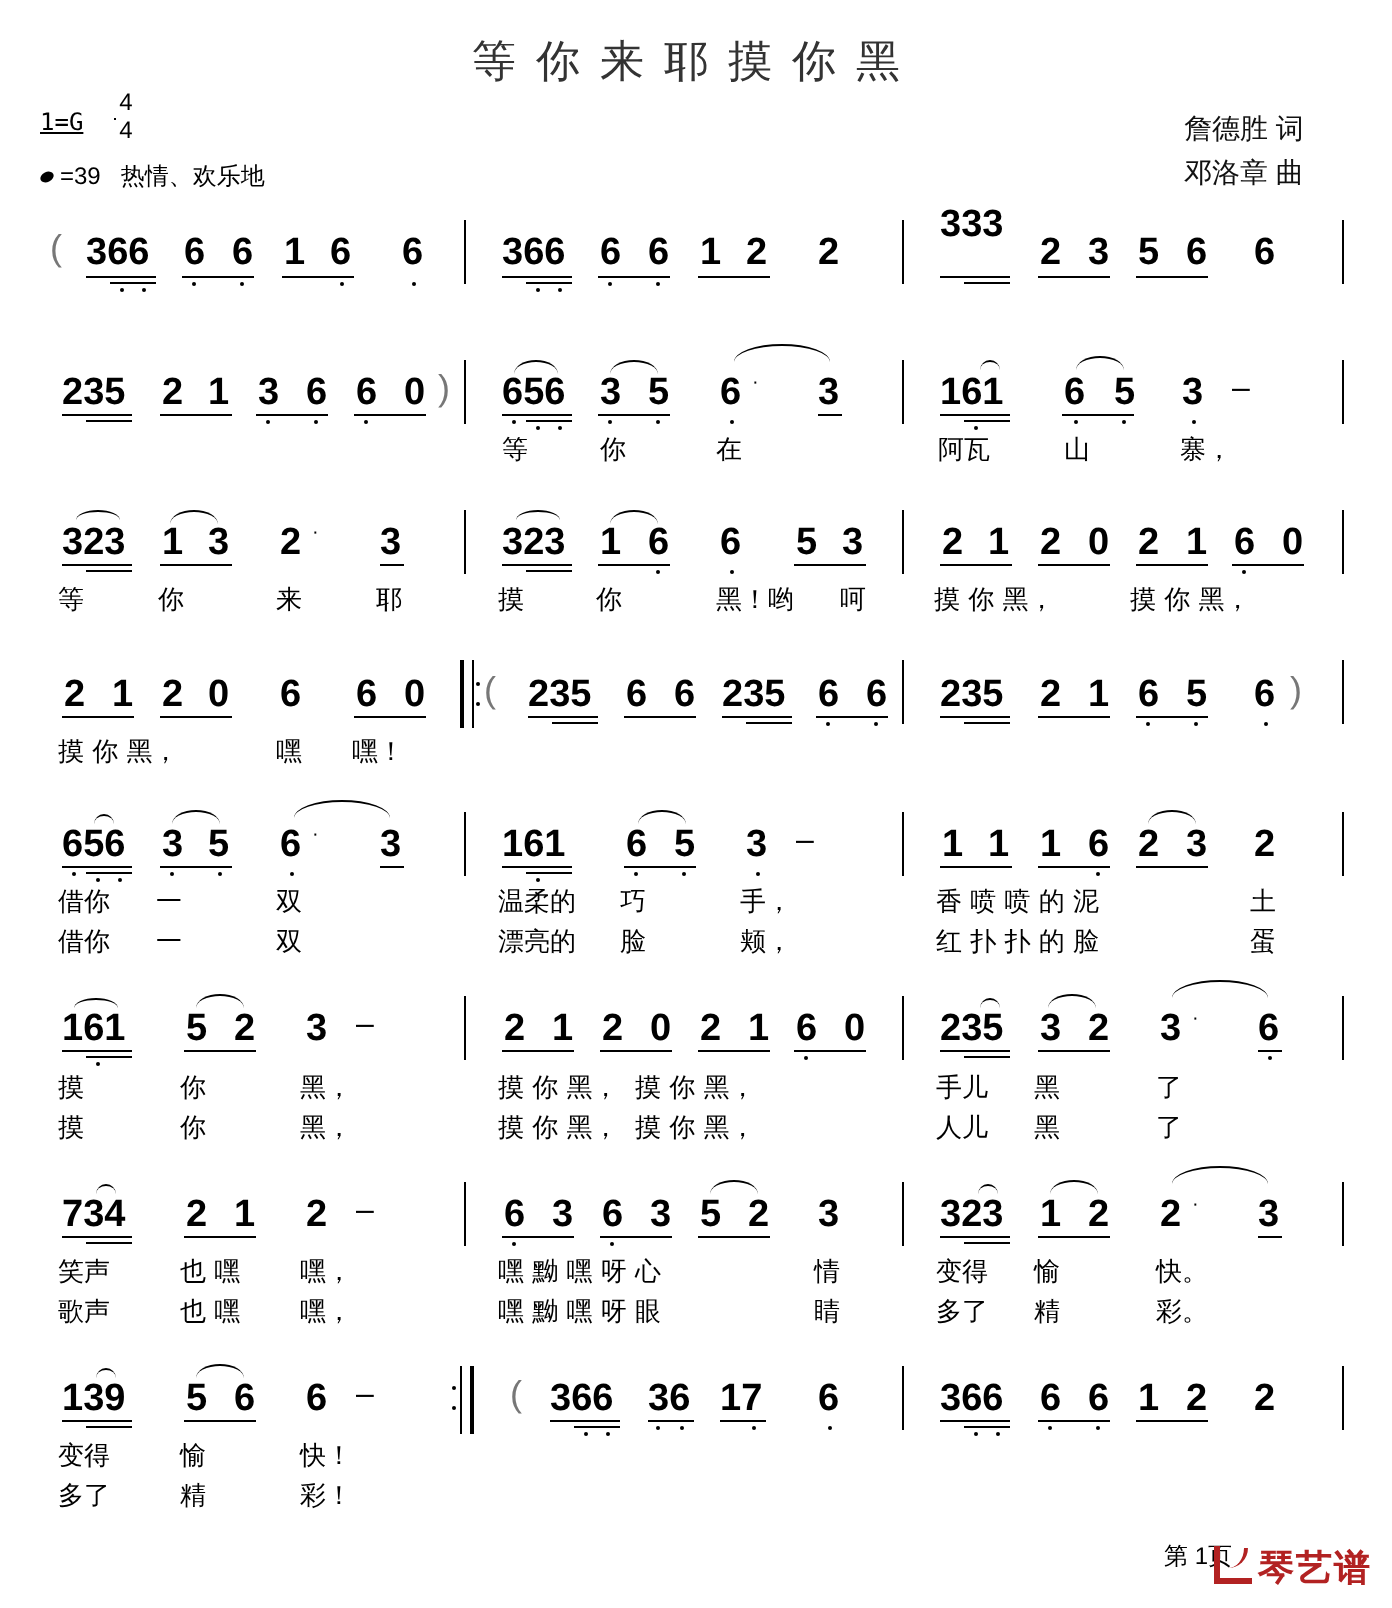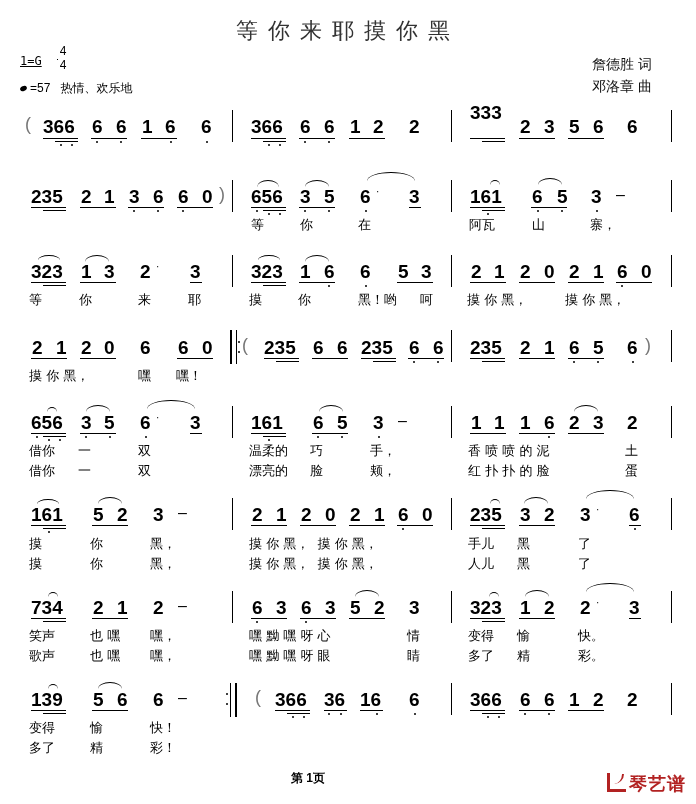--- a/index.html
+++ b/index.html
@@ -19,37 +19,37 @@
   .n { position: absolute; font-weight: bold; font-size: 19px; font-family: "Liberation Sans", sans-serif; line-height: 20px; }
   .u1 { position: absolute; border-top: 1.5px solid #000; height: 0; }
   .u2 { position: absolute; border-top: 1.5px solid #000; height: 0; }
   .dot { position: absolute; width: 2px; height: 2px; background: #000; border-radius: 1px; }
   .bar { position: absolute; width: 1px; background: #000; }
   .dbar { position: absolute; width: 4px; border-left: 2px solid #000; border-right: 1px solid #000; }
   .slur { position: absolute; border-top: 1px solid #000; border-radius: 50% 50% 0 0 / 100% 100% 0 0; height: 6px; }
   .lyr { position: absolute; font-size: 13px; font-family: "DejaVu Sans", sans-serif; white-space: pre; }
   .paren { position: absolute; font-size: 18px; color: #777; }
   .dash { position: absolute; font-size: 16px; }
-  .footer { left: 0; width: 616px; top: 770px; text-align: center; font-size: 12px; font-weight: bold; }
+  .footer { left: 0; width: 616px; top: 770px; text-align: right; font-size: 12px; }
   .logo { right: 10px; top: 772px; font-size: 18px; font-weight: bold; color: #b22222; letter-spacing: 1px; }
   .logo .mark { display:inline-block; width: 16px; height: 16px; border-left: 3px solid #b22222; border-bottom: 3px solid #b22222; margin-right: 3px; vertical-align: -2px; position: relative; }
   .logo .mark::after { content: ""; position: absolute; left: 2px; top: 1px; width: 10px; height: 10px; border-right: 2px solid #b22222; border-radius: 0 0 10px 0; }
 </style>
 </head>
 <body>
 
 <div class="abs title">等你来耶摸你黑</div>
 <div class="abs key">1=G</div>
 <div class="abs frac">
   <div>4</div>
   <div class="bar"></div>
   <div>4</div>
 </div>
 <div class="abs tempo">
-  <span class="note"></span><span>=57</span>&nbsp;&nbsp;&nbsp;<span>热情、欢乐地</span>
+  <span class="note"></span><span>=39</span>&nbsp;&nbsp;&nbsp;<span>热情、欢乐地</span>
 </div>
 <div class="abs credit" style="left:592px;top:56px;">詹德胜 词</div>
 <div class="abs credit" style="left:592px;top:78px;">邓洛章 曲</div>
 
 <div class="row" style="top:0">
   <span class="paren" style="left:25px;top:114px">(</span>
   <span class="n" style="left:43px;top:117px">366</span>
   <div class="u1" style="left:43px;top:138px;width:35px"></div>
   <div class="u2" style="left:55px;top:141px;width:23px"></div>
   <div class="dot" style="left:60px;top:144px"></div>
@@ -482,21 +482,21 @@
 
   <span class="n" style="left:275px;top:690px">366</span>
   <div class="u1" style="left:275px;top:710px;width:35px"></div>
   <div class="u2" style="left:287px;top:713px;width:23px"></div>
   <div class="dot" style="left:292px;top:716px"></div>
   <div class="dot" style="left:303px;top:716px"></div>
   <span class="n" style="left:324px;top:690px">36</span>
   <div class="u1" style="left:324px;top:710px;width:23px"></div>
   <div class="dot" style="left:328px;top:713px"></div>
   <div class="dot" style="left:340px;top:713px"></div>
-  <span class="n" style="left:360px;top:690px">16</span>
+  <span class="n" style="left:360px;top:690px">17</span>
   <div class="u1" style="left:360px;top:710px;width:23px"></div>
   <div class="dot" style="left:376px;top:713px"></div>
   <span class="n" style="left:409px;top:690px">6</span>
   <div class="dot" style="left:414px;top:713px"></div>
   <div class="bar" style="left:451px;top:683px;height:32px"></div>
 
   <span class="n" style="left:470px;top:690px">366</span>
   <div class="u1" style="left:470px;top:710px;width:35px"></div>
   <div class="u2" style="left:482px;top:713px;width:23px"></div>
   <div class="dot" style="left:487px;top:716px"></div>

